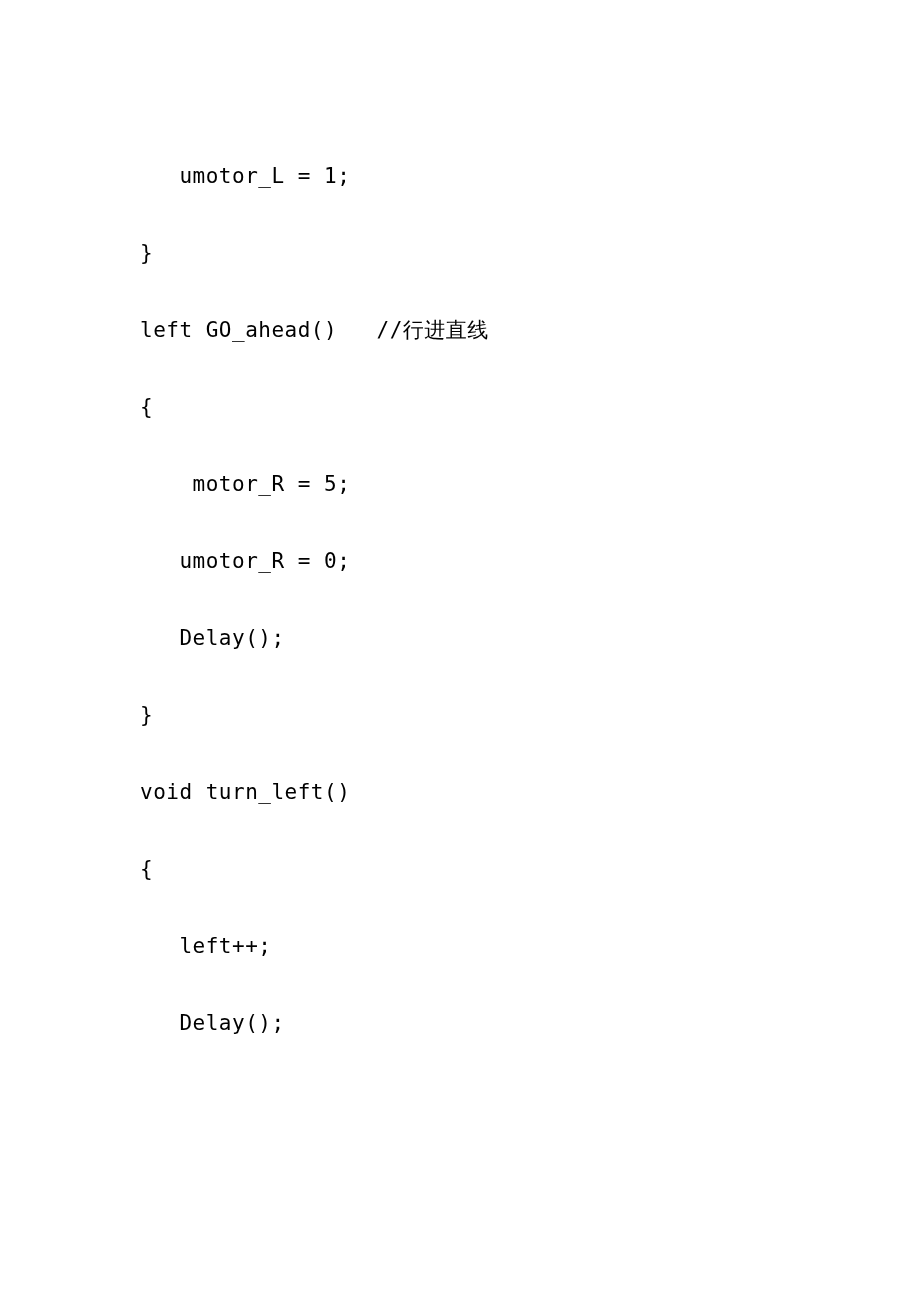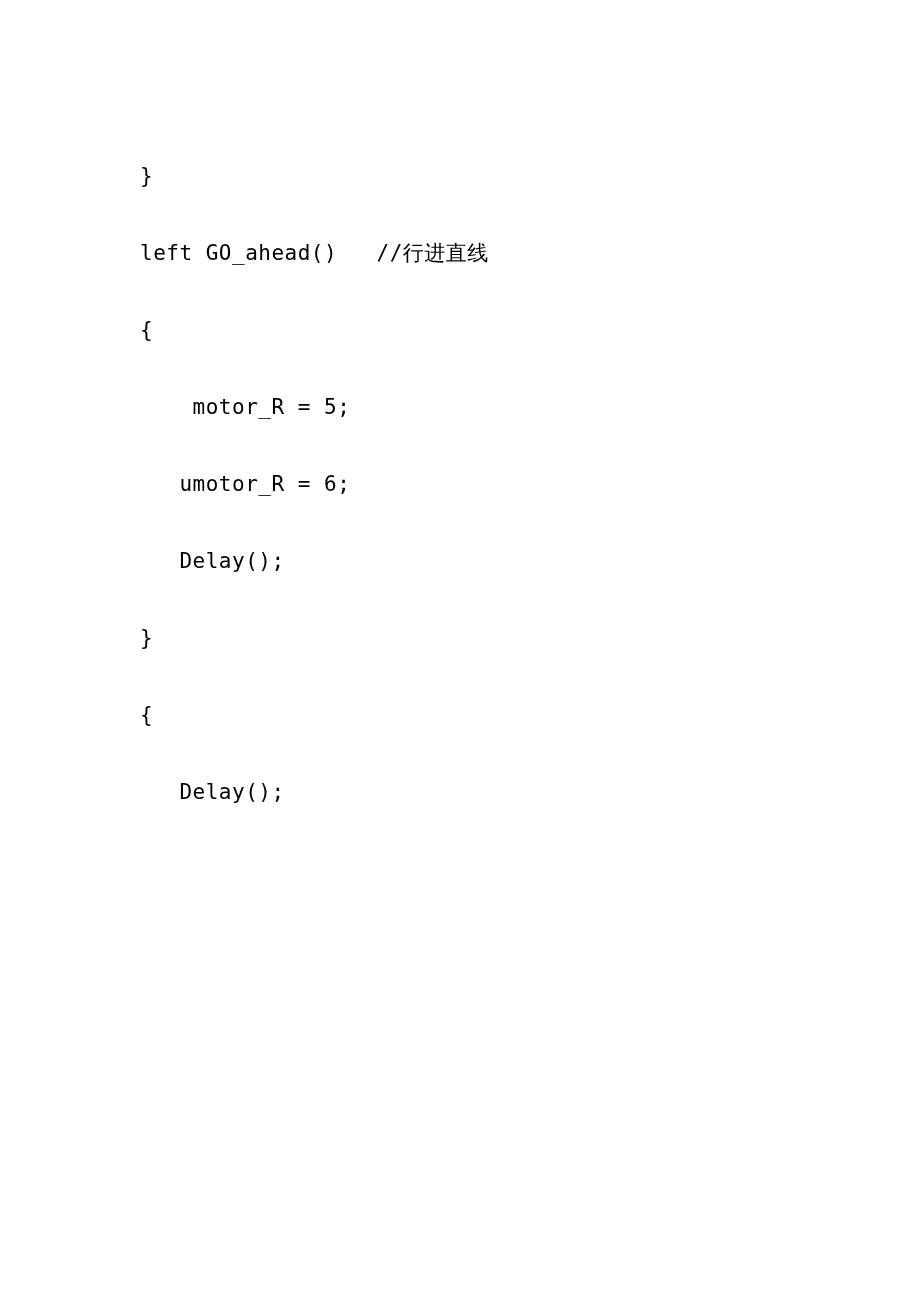--- a/index.html
+++ b/index.html
@@ -17,28 +17,31 @@
     line-height: 38.5px;
     color: #000000;
     white-space: pre;
     letter-spacing: 0.5px;
   }
 </style>
 </head>
 <body>
 
 <div class="page">
+<div>   umotor_L = 1;</div>
 <div>}</div>
 <div>left GO_ahead()   //行进直线</div>
 <div>{</div>
 <div>    motor_R = 5;</div>
-<div>   umotor_R = 6;</div>
+<div>   umotor_R = 0;</div>
 <div>   Delay();</div>
 <div>}</div>
+<div>void turn_left()</div>
 <div>{</div>
+<div>   left++;</div>
 <div>   Delay();</div>
 
 
 
 
 
 
 
 
 

